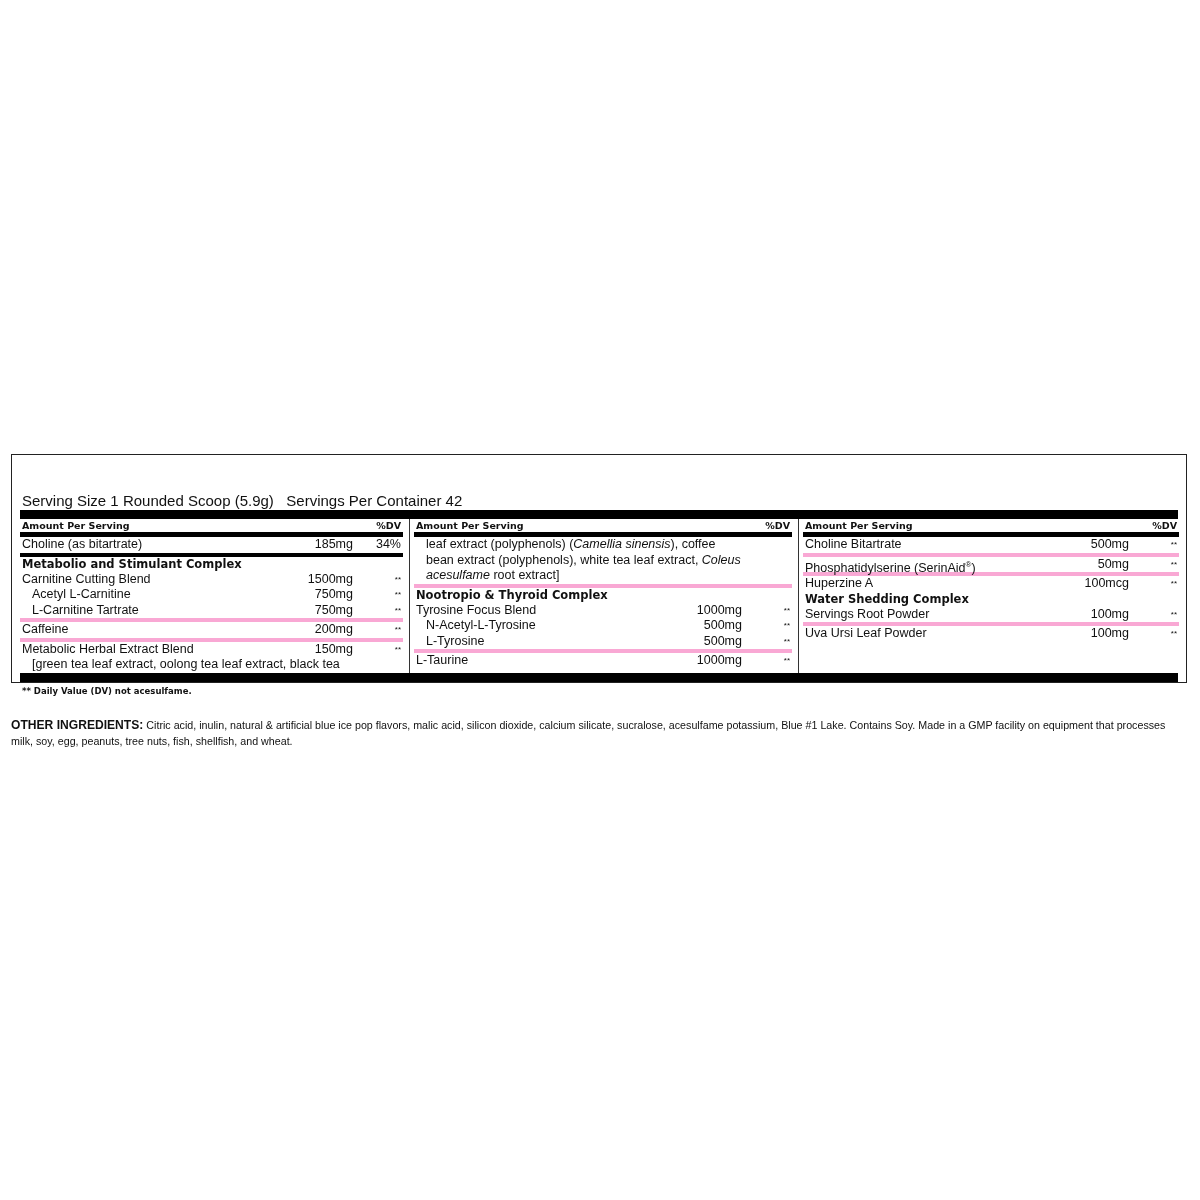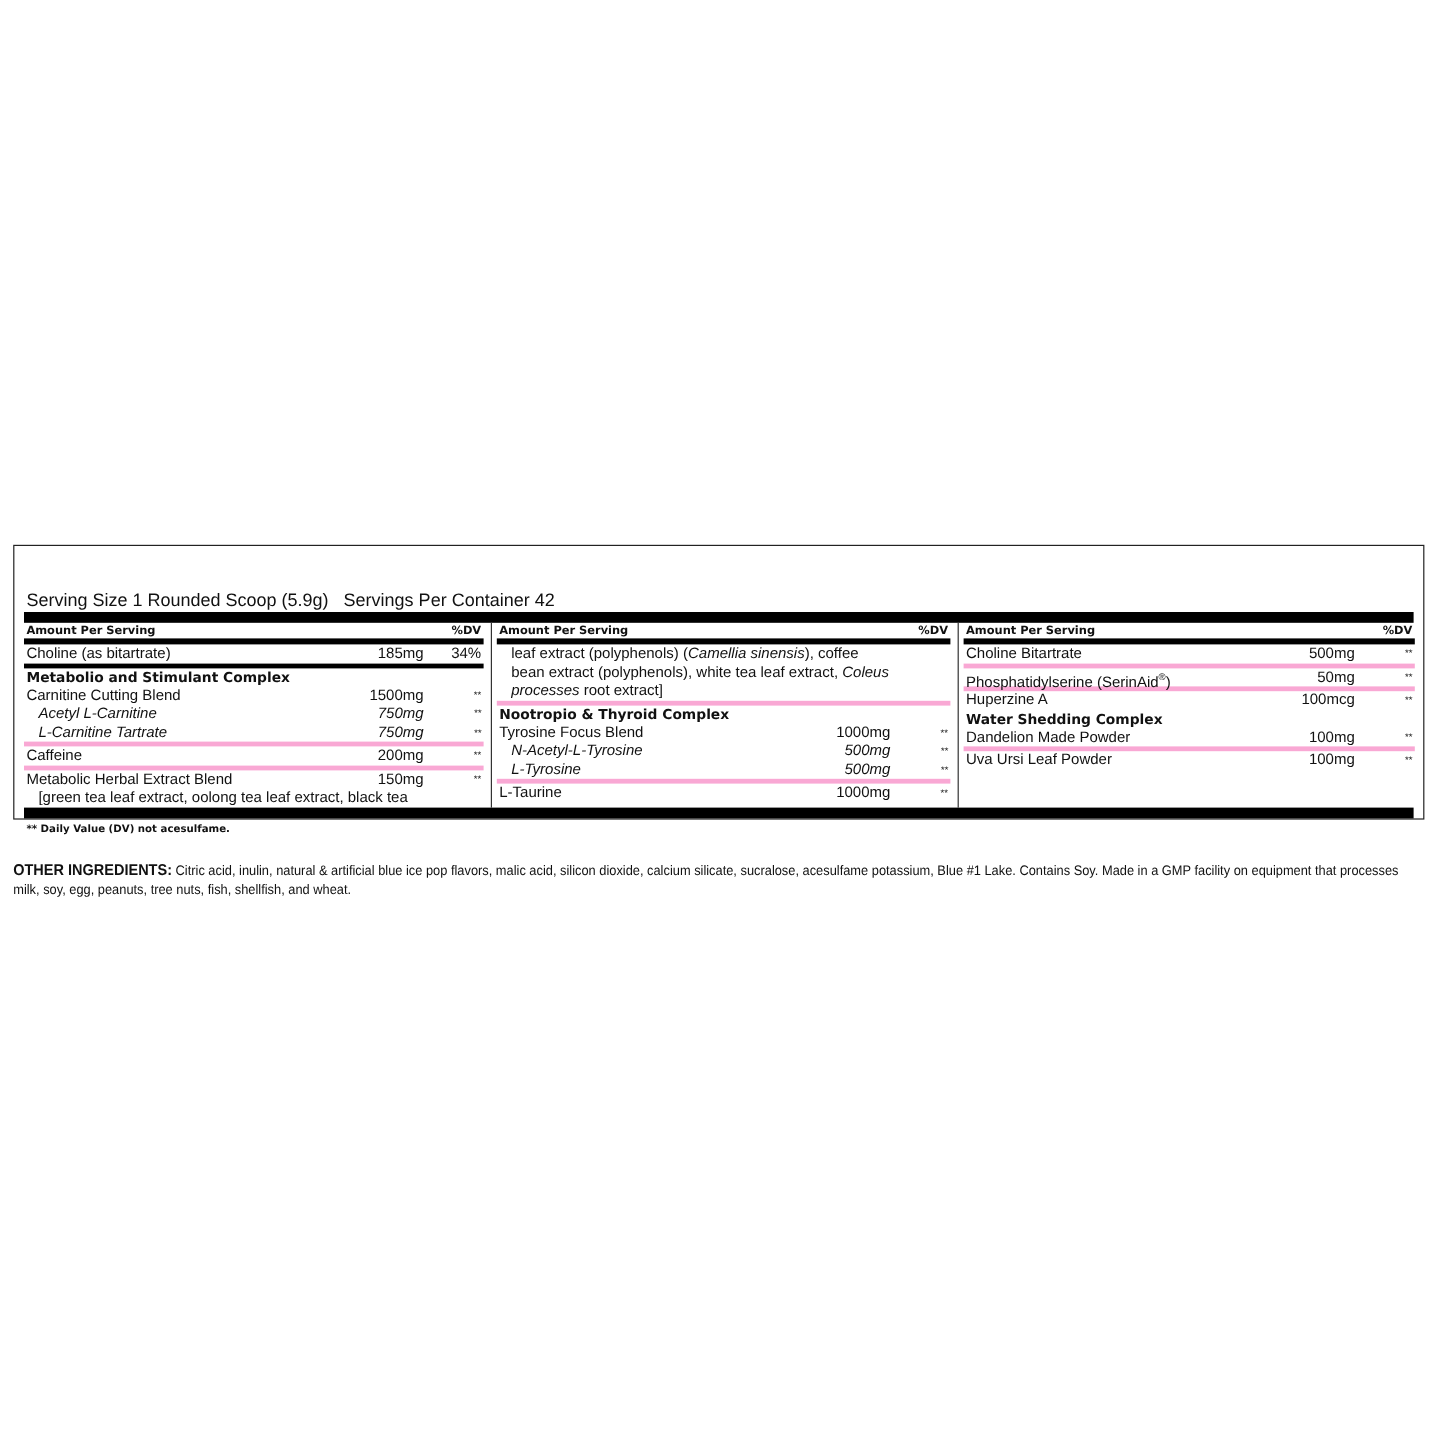--- a/index.html
+++ b/index.html
@@ -14,21 +14,21 @@
   .col1 { left:8px; width:383px; }
   .col2 { left:397px; width:382px; border-left:1px solid #333; padding-left:0; }
   .col3 { left:786px; width:380px; border-left:1px solid #333; }
   .hdr { display:flex; justify-content:space-between; font-family:"DejaVu Sans", sans-serif; font-weight:bold; font-size:9.5px; height:13px; line-height:13px; padding:0 2px; border-bottom:5px solid #000;gap:28px; }
   .col2 .hdr, .col3 .hdr { margin-left:4px; }
   .row { position:relative; font-size:12.5px; height:15.5px; line-height:15.5px; padding-left:2px; }
   .col2 .row, .col3 .row, .col2 .sec, .col3 .sec, .col2 .cont, .col3 .cont { margin-left:4px; }
   .row .amt { position:absolute; right:50px; top:0;text-align:center; }
   .row .dv { position:absolute; right:2px; top:0; font-size:8px; }
   .row .dvp { position:absolute; right:2px; top:0; font-size:12.5px; }
-  .indent { padding-left:12px;font-style:italic; }
+  .indent { padding-left:12px; }
   .sec { font-family:"DejaVu Sans", sans-serif; font-weight:bold; font-size:11.5px; height:15px; line-height:15px; padding-left:2px; }
   .cont { font-size:12.5px; line-height:15.5px; padding-left:12px; }
   .line { border-bottom:4px solid #f9a8d4; }
   .thick { border-bottom:4px solid #000; }
   .other { position:absolute; left:11px; top:717px; width:1180px; font-family:"Liberation Sans", sans-serif; font-size:11.5px; line-height:16px; transform:scaleX(0.93); transform-origin:left top; width:1268px; }
   .other b { font-weight:bold; font-size:13px; }
 </style>
 </head>
 <body>
 
@@ -76,21 +76,21 @@
   </div>
 
   <div class="col col2">
     <div class="hdr">
       <span>Amount Per Serving</span>
       <span>%DV</span>
     </div>
     <div class="cont line">
       <span>leaf extract (polyphenols) (</span><i>Camellia sinensis</i><span>), coffee</span><br>
       <span>bean extract (polyphenols), white tea leaf extract, </span><i>Coleus</i><br>
-      <i>processes</i><span> root extract]</span>
+      <i>acesulfame</i><span> root extract]</span>
     </div>
     <div class="sec">Nootropio &amp; Thyroid Complex</div>
     <div class="row">
       <span>Tyrosine Focus Blend</span>
       <span class="amt">1000mg</span>
       <span class="dv">**</span>
     </div>
     <div class="row indent">
       <span>N-Acetyl-L-Tyrosine</span>
       <span class="amt">500mg</span>
@@ -123,21 +123,21 @@
       <span class="amt">50mg</span>
       <span class="dv">**</span>
     </div>
     <div class="row">
       <span>Huperzine A</span>
       <span class="amt">100mcg</span>
       <span class="dv">**</span>
     </div>
     <div class="sec">Water Shedding Complex</div>
     <div class="row line">
-      <span>Dandelion Made Powder</span>
+      <span>Servings Root Powder</span>
       <span class="amt">100mg</span>
       <span class="dv">**</span>
     </div>
     <div class="row">
       <span>Uva Ursi Leaf Powder</span>
       <span class="amt">100mg</span>
       <span class="dv">**</span>
     </div>
   </div>
 

